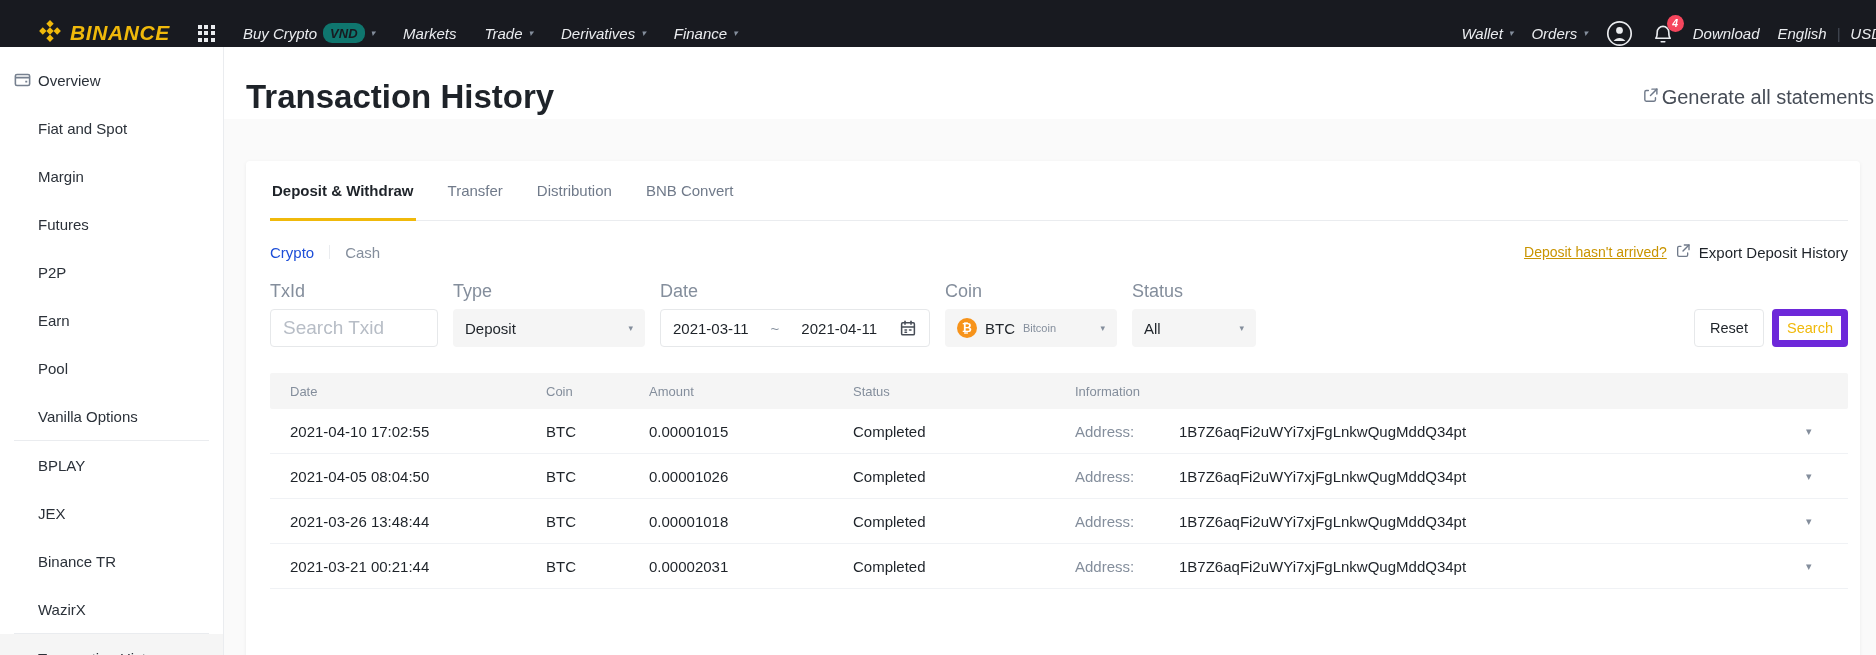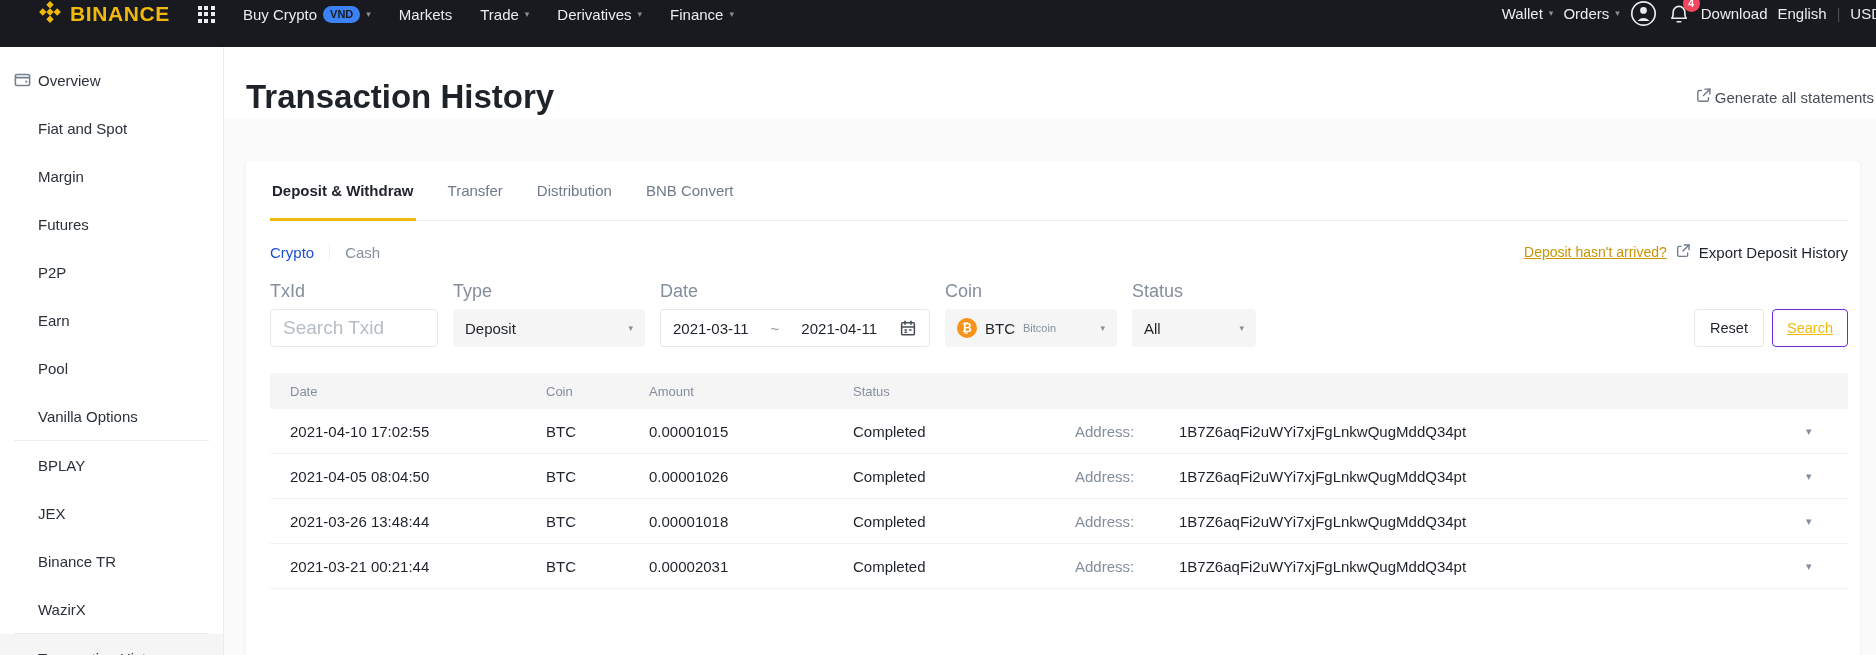--- a/index.html
+++ b/index.html
@@ -1,32 +1,32 @@
 <!DOCTYPE html>
 <html><head>
 <meta charset="utf-8">
 <style>
   * { margin:0; padding:0; box-sizing:border-box; }
   html,body { width:1876px; height:655px; overflow:hidden; }
   body { font-family:"Liberation Sans", sans-serif; color:#1E2329; background:#fff; }
 
   
-  .nav { height:47px; background:#181A20; display:flex; align-items:flex-start;
-         padding-left:38px; overflow:hidden; white-space:nowrap; }
+  .nav { height:47px; background:#181A20; display:flex; align-items:flex-end;
+         padding-left:38px; overflow:hidden; white-space:nowrap;font-style:italic; }
   .nav-left { display:flex; align-items:center; gap:28px; }
   .brand { display:flex; align-items:center; gap:8px; cursor:pointer; }
   .brand-name { color:#F0B90B; font-size:21px; font-weight:800; letter-spacing:.6px; }
   .apps-grid { display:grid; grid-template-columns:repeat(3,4px); grid-gap:2.5px; cursor:pointer; }
   .apps-grid i { width:4px; height:4px; background:#EAECEF; display:block; }
   .nav-item { color:#EAECEF; font-size:15px; font-weight:500; display:flex;
               align-items:center; gap:6px; cursor:pointer; }
   .caret { color:#848E9C; font-size:9px; line-height:1; }
-  .pill { background:#3b82f6; color:#181A20; font-size:11px; font-weight:700;
+  .pill { background:#0f766e; color:#181A20; font-size:13px; font-weight:700;
           padding:2.5px 7px; border-radius:9px; }
-  .nav-right { margin-left:auto; display:flex; align-items:center; gap:10px; padding-right:0; }
+  .nav-right { margin-left:auto; display:flex; align-items:center; gap:18px; padding-right:0; }
   .icon-btn { position:relative; display:flex; align-items:center; cursor:pointer; }
   .badge { position:absolute; top:-7px; right:-9px; min-width:17px; height:17px;
            background:#F6465D; color:#fff; font-size:10.5px; font-weight:700;
            border-radius:9px; display:flex; align-items:center; justify-content:center;
            padding:0 4px; }
   .lang { display:flex; align-items:center; gap:10px; margin-right:-6px; }
   .sep { color:#474D57; font-size:14px; }
 
   
   .body { display:flex; height:608px; }
@@ -36,21 +36,21 @@
                font-size:15px; color:#2B3139; cursor:pointer; position:relative; }
   .side-item.has-icon { padding-left:38px; }
   .side-item .s-icon { position:absolute; left:13px; top:50%; transform:translateY(-50%); display:flex; }
   .side-item.active { background:#F5F5F5; }
   .side-div { border-top:1px solid #EAECEF; margin:0 14px; }
 
   .main { flex:1; display:flex; flex-direction:column; background:#fff; overflow:hidden; }
   .page-head { background:#fff; padding:28px 0 0 22px; height:74px; display:flex;
                align-items:center; justify-content:space-between; }
   .page-title { font-size:33px; font-weight:600; color:#1E2329; line-height:44px; }
-  .gen-link { display:flex; align-items:center; gap:3px; color:#474D57; font-size:15px;
+  .gen-link { display:flex; align-items:center; gap:3px; color:#474D57; font-size:20px;
               cursor:pointer; padding-right:2px; }
 
   .content { flex:1; background:#FAFAFA; padding:42px 16px 0 22px; }
   .card { background:#fff; border-radius:4px; box-shadow:0 1px 4px rgba(24,26,32,.06);
           min-height:560px; padding:0 12px 0 24px; }
 
   
   .tabbar { display:flex; gap:30px; border-bottom:1px solid #EAECEF; height:60px; }
   .tab { font-size:15px; color:#707A8A; padding:21px 2px 0; height:60px;
          border-bottom:3px solid transparent; cursor:pointer; }
@@ -83,21 +83,21 @@
   .tilde { color:#848E9C; }
   .coin-left { display:flex; align-items:center; gap:8px; }
   .btc-circle { width:20px; height:20px; border-radius:50%; background:#F7931A; color:#fff;
                 font-size:12px; font-weight:700; display:flex; align-items:center; justify-content:center; }
   .coin-sub { font-size:11px; color:#848E9C; }
   .btns { margin-left:auto; display:flex; gap:8px; }
   .btn { height:38px; border-radius:4px; background:#fff; font-size:14.5px; cursor:pointer;
          display:flex; align-items:center; justify-content:center;
          font-family:"Liberation Sans",sans-serif; }
   .btn-reset { width:70px; border:1px solid #E6E8EA; color:#1E2329; }
-  .btn-search { width:76px; border:1px solid #6d28d9; color:#F0B90B;text-decoration:underline; }
+  .btn-search { width:76px; border:7px solid #6d28d9; color:#F0B90B; }
 
   
   .table { margin-top:26px; }
   .trow, .thead { display:grid; grid-template-columns:256px 103px 204px 222px 1fr 44px;
                   align-items:center; padding-left:20px; }
   .thead { height:36px; background:#F5F5F5; border-radius:2px; font-size:13px; color:#848E9C; }
   .trow { height:45px; border-bottom:1px solid #F0F2F5; font-size:15px; color:#1E2329; }
   .info-cell { display:flex; align-items:center; }
   .info-label { color:#848E9C; width:104px; }
   .row-caret { color:#848E9C; font-size:11px; cursor:pointer; padding-left:2px; }
@@ -341,20 +341,21 @@
               <button class="btn btn-search">Search</button>
             </div>
           </div>
 
           <div class="table">
             <div class="thead">
               <span>Date</span>
               <span>Coin</span>
               <span>Amount</span>
               <span>Status</span>
+              <span>Information</span>
               <span></span>
             </div>
 
             <div class="trow">
               <span>2021-04-10 17:02:55</span>
               <span>BTC</span>
               <span>0.00001015</span>
               <span>Completed</span>
               <span class="info-cell">
                 <span class="info-label">Address:</span>

